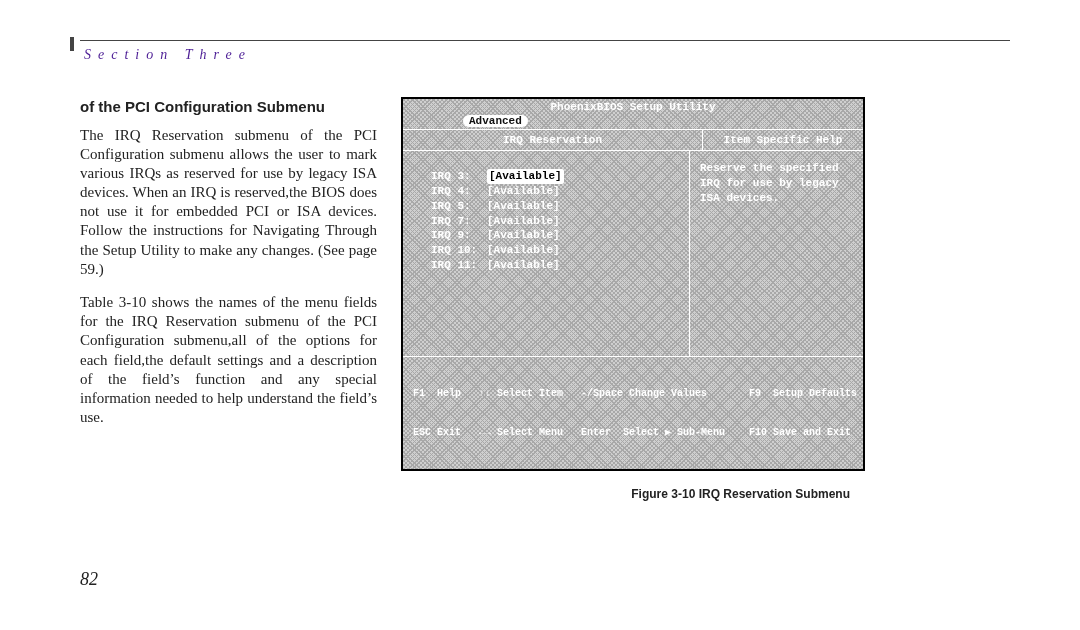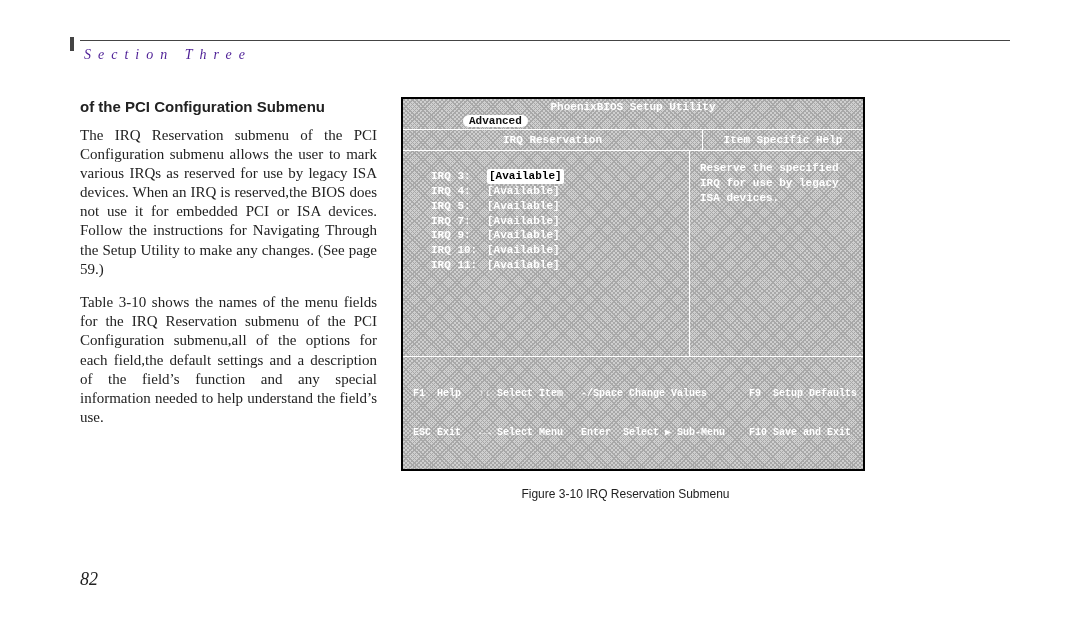--- a/index.html
+++ b/index.html
@@ -140,23 +140,23 @@
   }
   .bios-footer {
     padding: 4px 10px;
     font-size: 10px;
     white-space: pre;
     font-weight: bold;
     line-height: 1.3;
   }
   .caption {
     font-family: 'Helvetica Neue', Arial, sans-serif;
-    font-weight: normal;
+    font-weight: bold;
     font-size: 12px;
-    text-align: center;
+    text-align: right;
     margin: 16px 160px 0 0;
   }
   .page-number {
     position: absolute;
     left: 80px;
     bottom: 40px;
     font-style: italic;
     font-size: 18px;
     font-family: Georgia, serif;
   }

